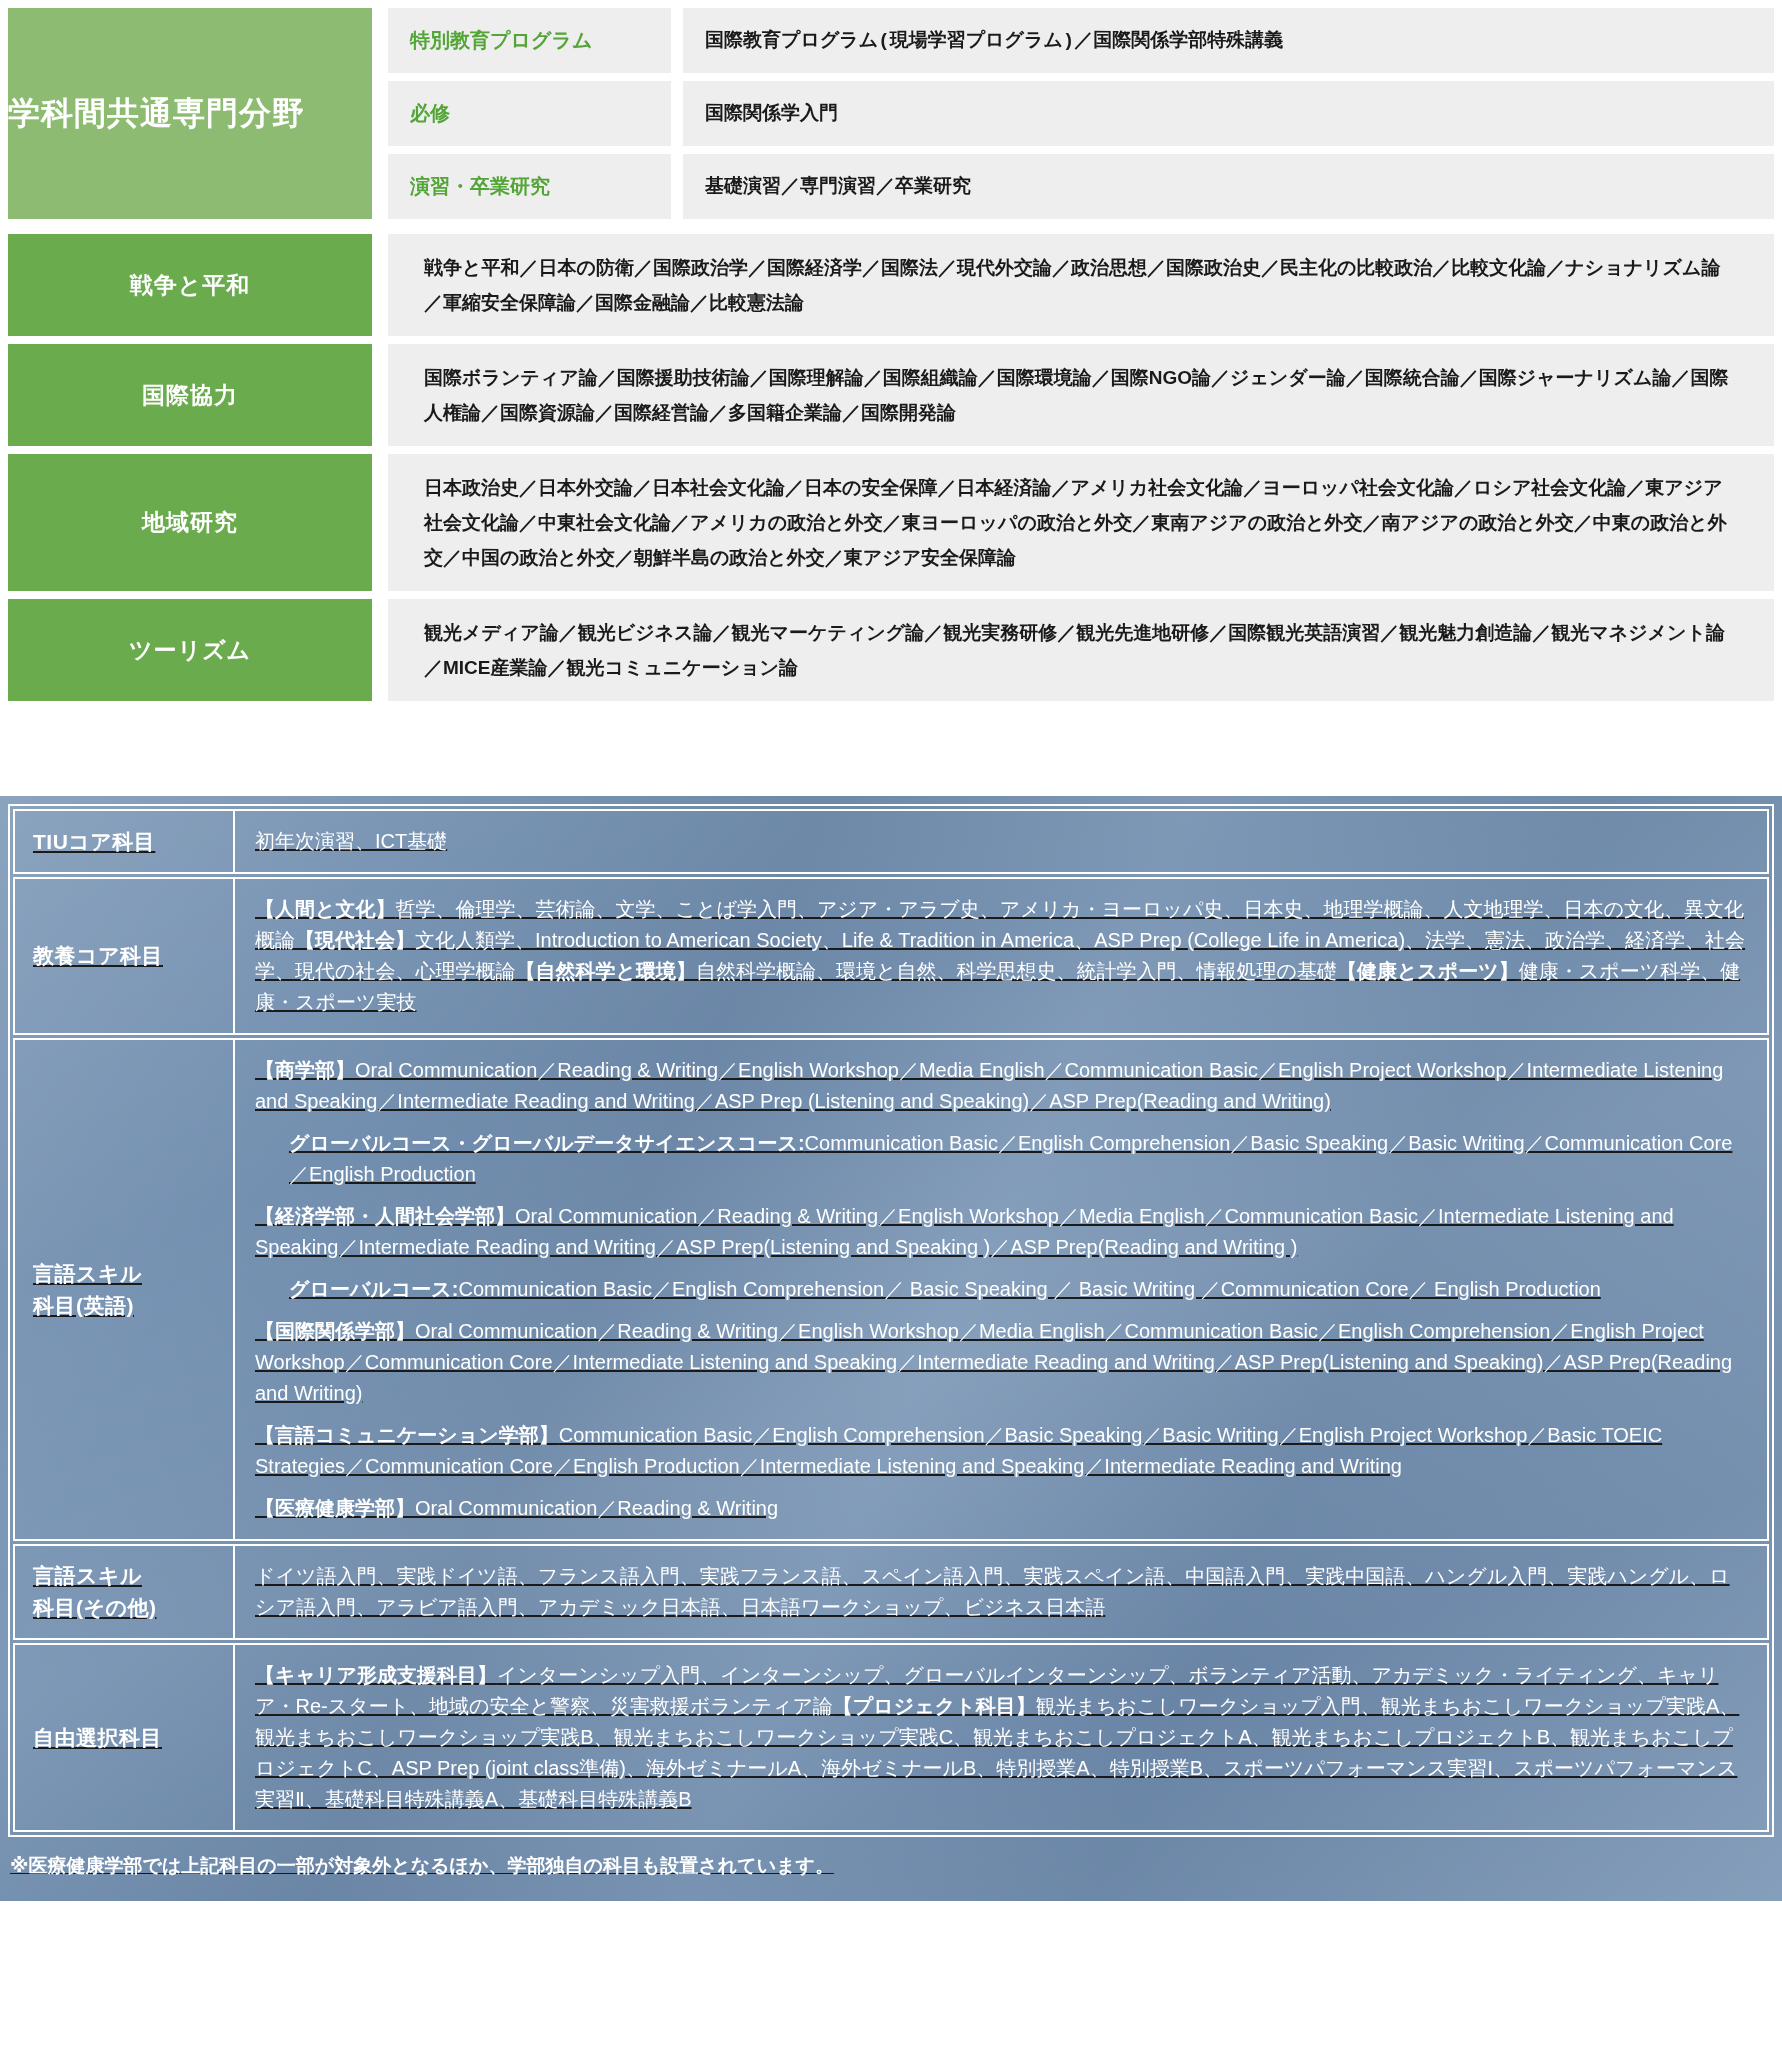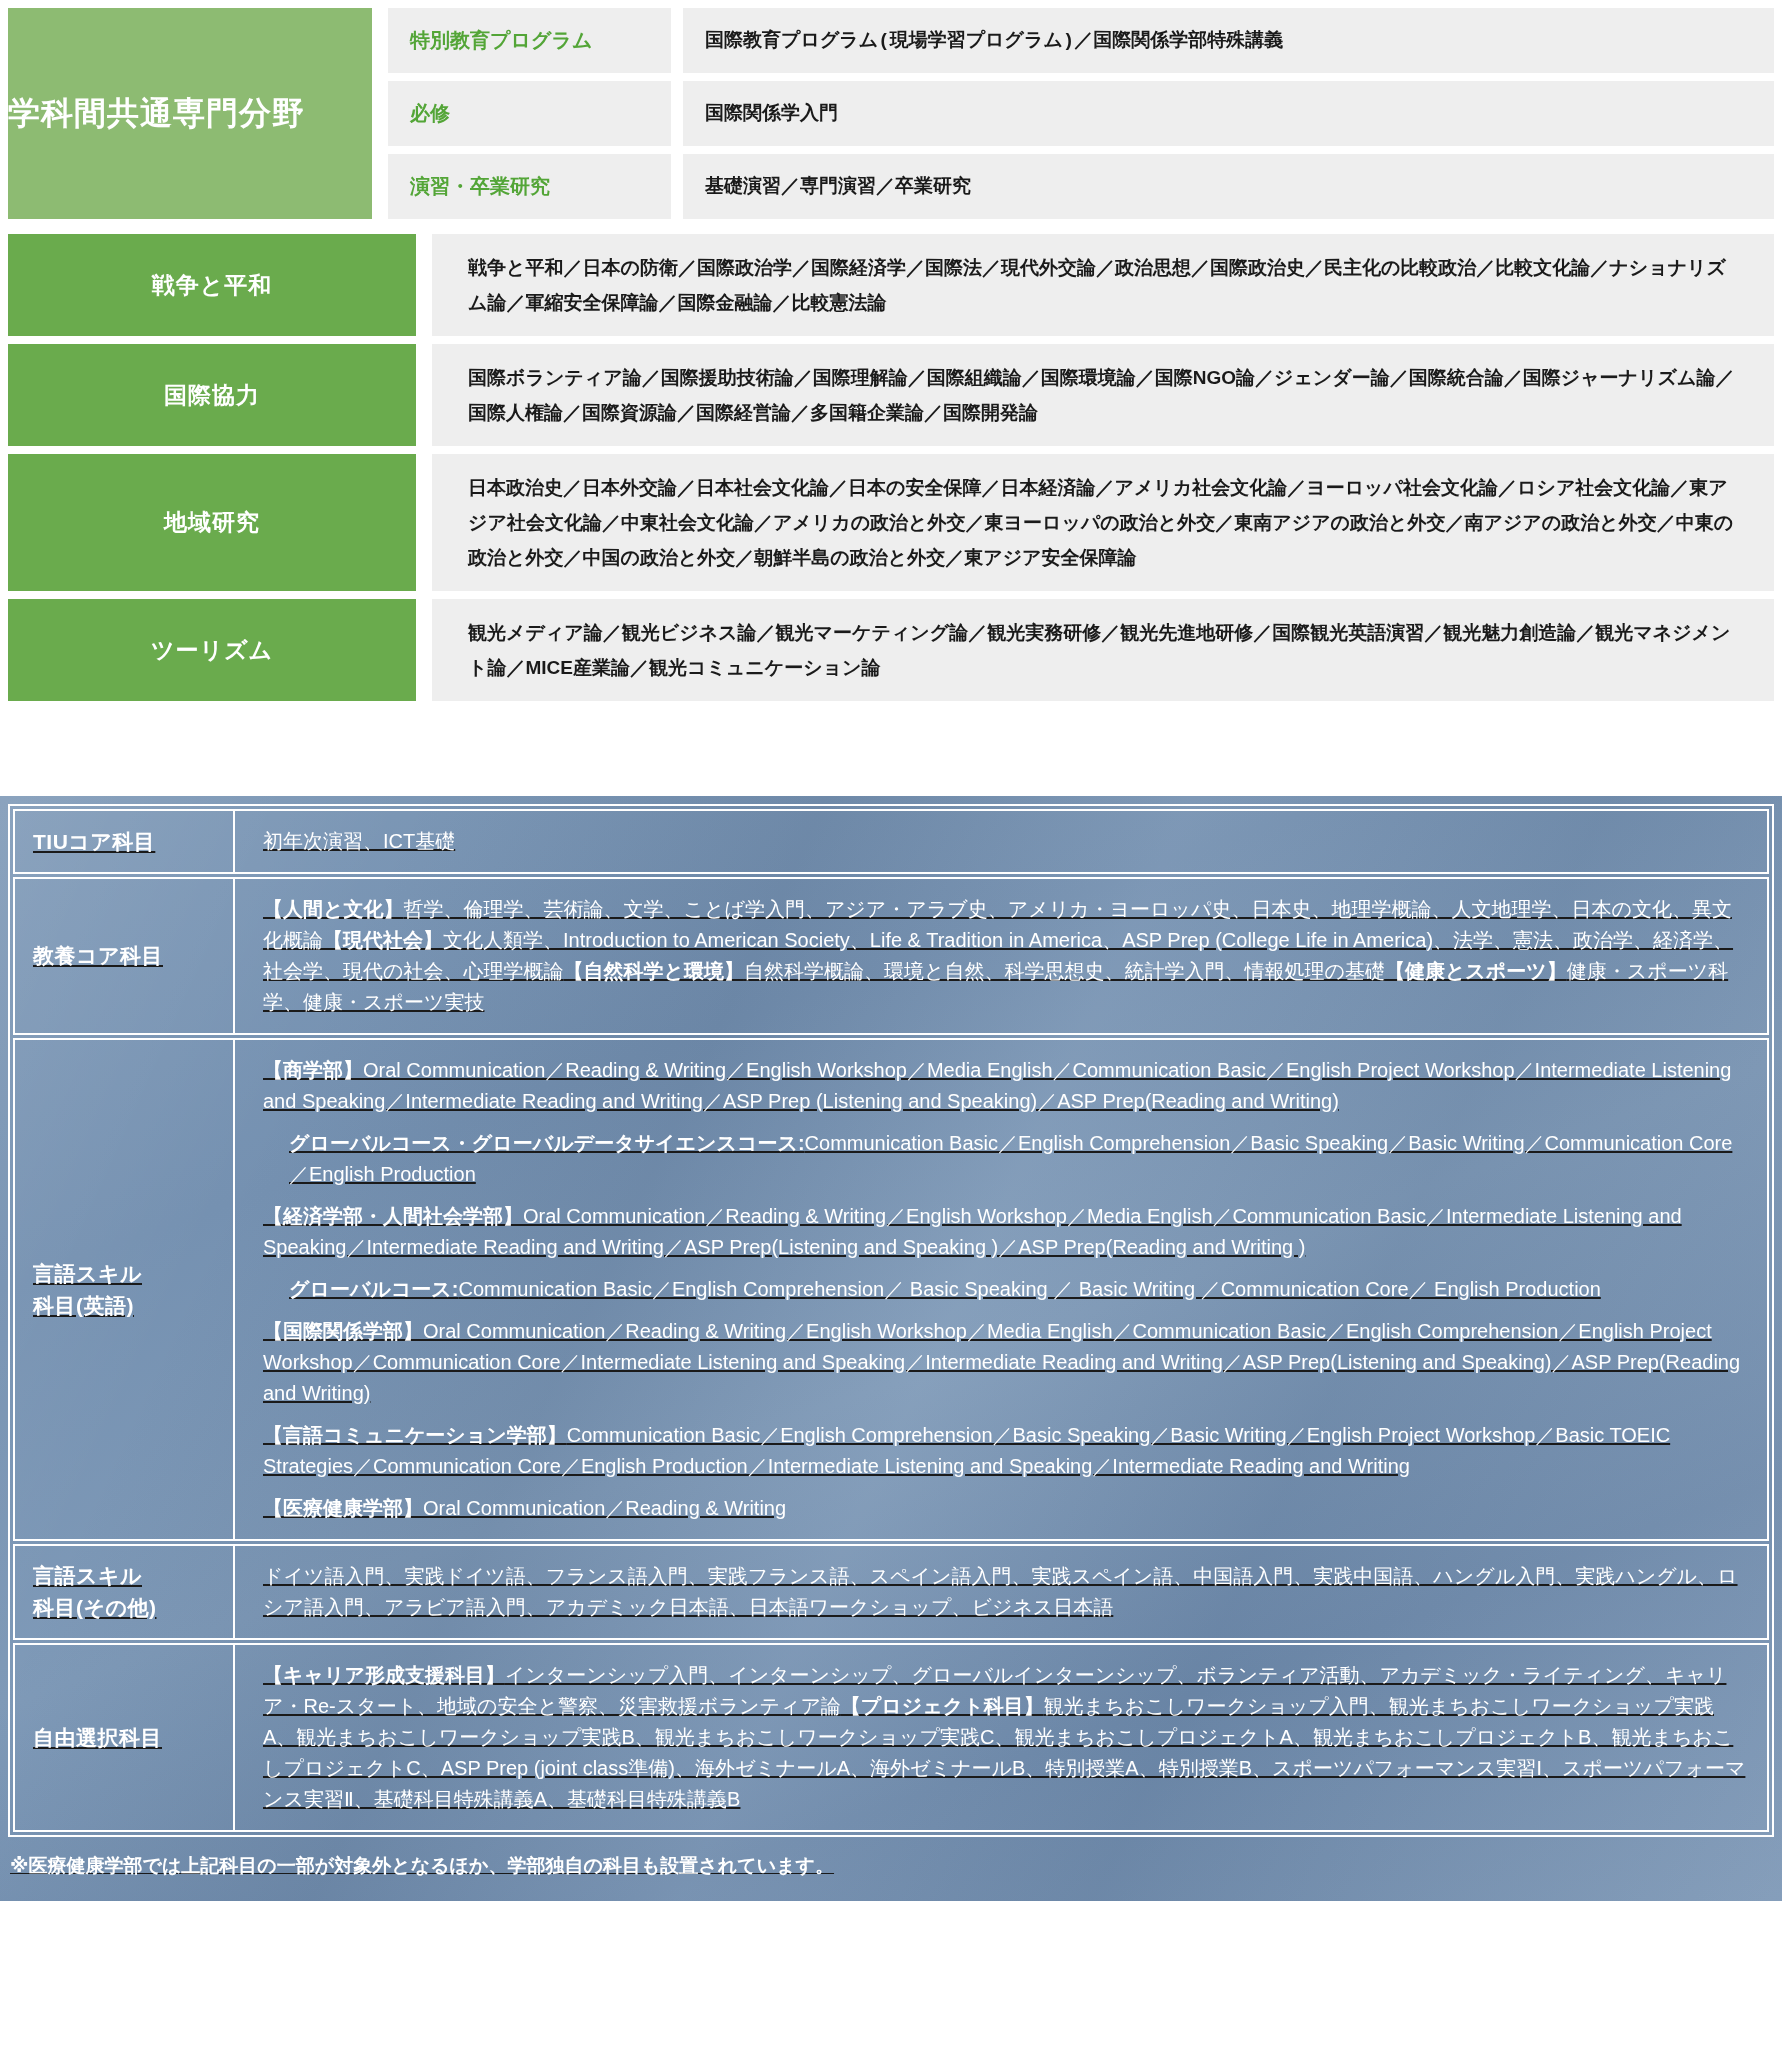--- a/index.html
+++ b/index.html
@@ -23,21 +23,21 @@
     width:283px; margin-right:12px; background:#eeeeee;
     display:flex; align-items:center; padding:0 22px;
     color:#53a537; font-size:20px; font-weight:700;
   }
   .spec-subcontent {
     flex:1; background:#eeeeee; display:flex; align-items:center;
     padding:10px 22px; font-size:19px; font-weight:600; line-height:34px;font-family:Liberation Mono, monospace;
   }
   .cat-row { display:flex; margin-bottom:8px; }
   .cat-label {
-    width:408px; margin-right:16px; background:#6aab4d;
+    width:364px; margin-right:16px; background:#6aab4d;
     display:flex; align-items:center; justify-content:center;
     color:#fff; font-size:23px; font-weight:700; letter-spacing:1px;
   }
   .cat-content {
     flex:1; background:#eeeeee; display:flex; align-items:center;
     padding:16px 36px; font-size:19px; font-weight:600; line-height:35px;
     min-height:91px;
   }
   
   .blue-band {
@@ -56,21 +56,21 @@
     width:220px; border-right:2px solid #fff; padding:14px 18px;
     display:flex; flex-direction:column; justify-content:center;
     color:#fff; font-size:21px; font-weight:700; line-height:32px;
     letter-spacing:0.5px; flex-shrink:0;
   }
   .core-content {
     flex:1; padding:15px 20px; color:#fff; font-size:20px; line-height:31px;
     display:flex; flex-direction:column; justify-content:center;
   }
   .core-content b { font-weight:700; }
-  .core-content p { margin:0 0 11px 8px; }
+  .core-content p { margin:0 0 11px 0; }
   .core-content p:last-child { margin-bottom:0; }
   .core-content p.indent { margin-left:34px; }
   .row-tiu .core-content { min-height:57px; }
   .footnote {
     margin:16px 0 0 2px; color:#fff; font-size:19px; font-weight:700;
   }
 </style>
 </head>
 <body>
 

